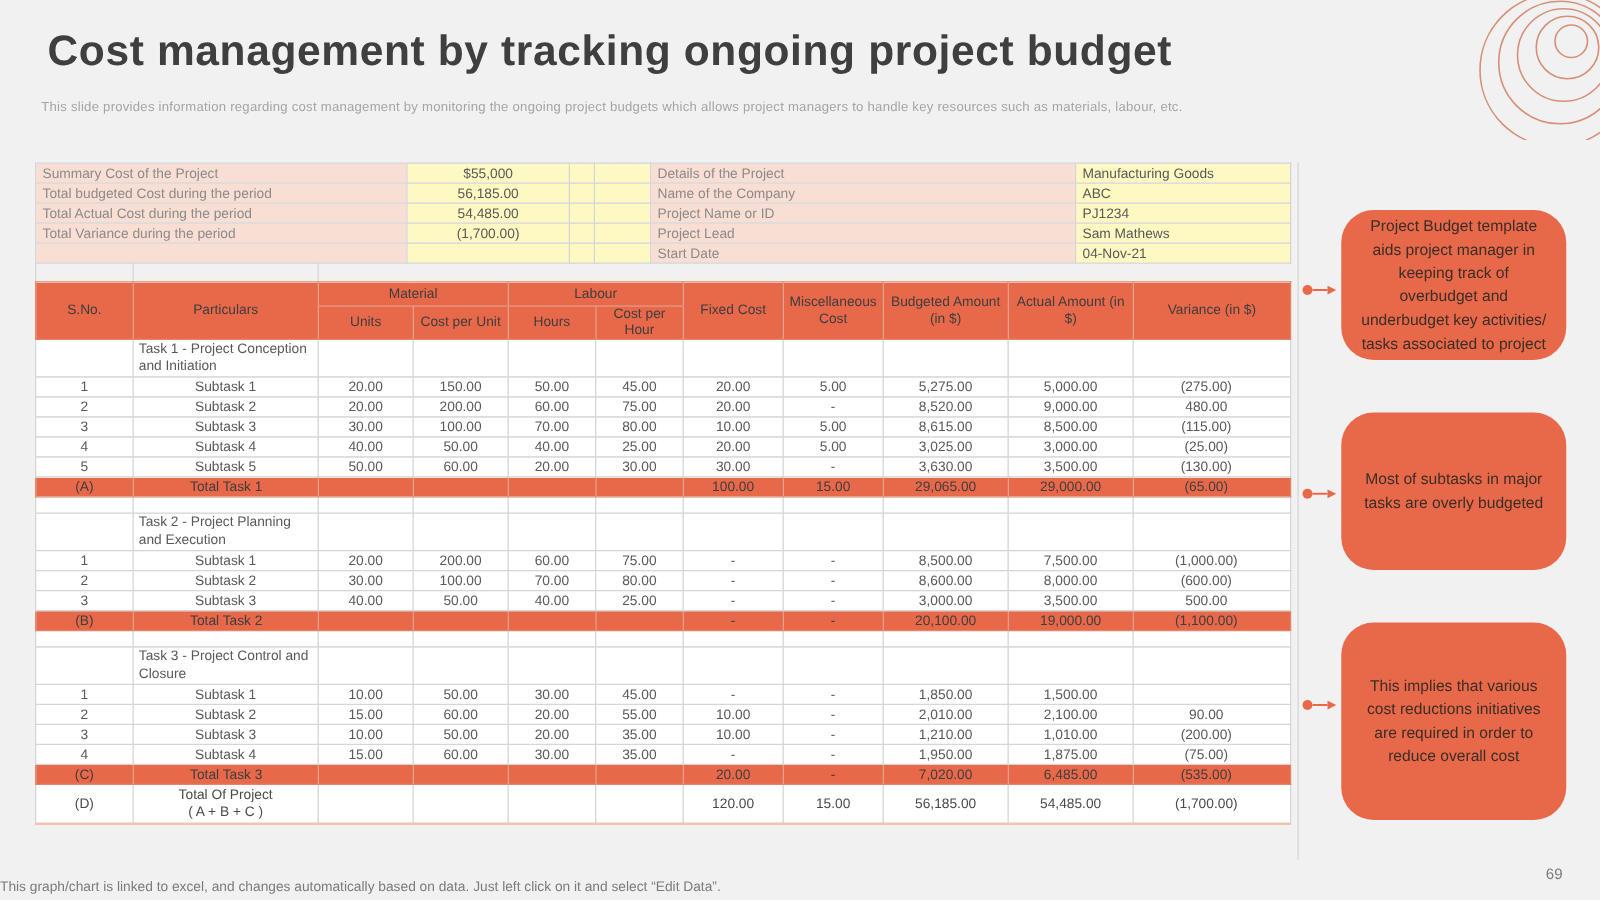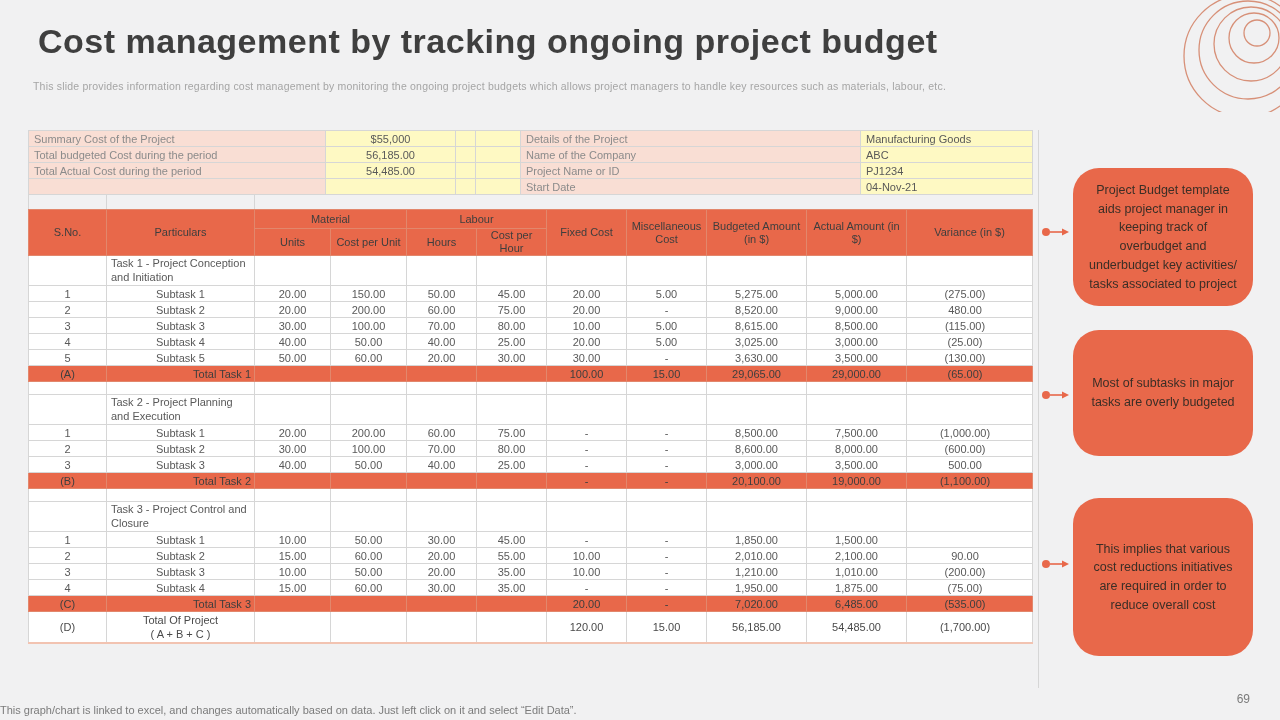--- a/index.html
+++ b/index.html
@@ -50,21 +50,21 @@
     border-color:#E2876C;
   }
   .budget thead tr:first-child th{height:18px;}
   .budget thead tr:last-child th{height:26px;}
   .budget td{background:#FFFFFF;height:15px;text-align:center;color:#595959;white-space:nowrap;}
   .task-row td{height:29px;margin-left:44px;}
   .task-row td.tlabel{text-align:left;line-height:1.25;white-space:normal;padding-left:4px;}
   .total-row td{
     background:var(--accent,#E8684A);color:#3E3E3E;border-color:#E2876C;
   }
-  .total-row td.tlabel{text-align:right;padding-left:4px;}
+  .total-row td.tlabel{text-align:center;padding-left:4px;}
   .spacer-row td{height:12px;}
   .grand-row td{height:30px;color:#4A4A4A;}
   .grand-row td.tlabel{white-space:pre-line;line-height:1.3;}
   .grand-row{border-bottom:2px solid #F2C3B1;}
   .vcell{text-align:right;padding-right:12px !important;}
   .neg{color:var(--red,#E73B28);}
 
   
   .callout{
     position:absolute;left:1073px;width:180px;box-sizing:border-box;
@@ -132,20 +132,28 @@
             <td class="plabel">Name of the Company</td>
             <td class="pvalue">ABC</td>
           </tr>
           <tr>
             <td class="plabel">Total Actual  Cost during the period</td>
             <td class="pvalue center">54,485.00</td>
             <td class=""></td>
             <td class=""></td>
             <td class="plabel">Project Name or ID</td>
             <td class="pvalue">PJ1234</td>
+          </tr>
+          <tr>
+            <td class="plabel">Total Variance during the period</td>
+            <td class="pvalue center">(1,700.00)</td>
+            <td class=""></td>
+            <td class=""></td>
+            <td class="plabel">Project Lead</td>
+            <td class="pvalue">Sam Mathews</td>
           </tr>
           <tr>
             <td class="plabel"></td>
             <td class="pvalue center"></td>
             <td class=""></td>
             <td class=""></td>
             <td class="plabel">Start Date</td>
             <td class="pvalue">04-Nov-21</td>
           </tr>
         </tbody>
@@ -487,21 +495,21 @@
     <circle cx="5" cy="6" r="4" fill="currentColor"></circle>
       <line x1="9" y1="6" x2="21" y2="6" stroke="currentColor" stroke-width="1.6"></line>
       <polygon points="21,2.5 28,6 21,9.5" fill="currentColor"></polygon>
   </svg>
   <svg class="connector" style="top:558px" viewBox="0 0 30 12">
     <circle cx="5" cy="6" r="4" fill="currentColor"></circle>
       <line x1="9" y1="6" x2="21" y2="6" stroke="currentColor" stroke-width="1.6"></line>
       <polygon points="21,2.5 28,6 21,9.5" fill="currentColor"></polygon>
   </svg>
 
-  <div class="callout" style="top:168px;height:138px">
+  <div class="callout" style="top:168px;height:120px">
     <span>Project Budget template aids project manager in keeping track of overbudget  and underbudget  key activities/ tasks associated to project</span>
   </div>
   <div class="callout" style="top:330px;height:126px">
     <span>Most of subtasks in major tasks are overly  budgeted</span>
   </div>
   <div class="callout" style="top:498px;height:158px">
     <span>This implies that various cost reductions initiatives are required in order to reduce overall  cost</span>
   </div>
 
   <div class="footer-note">This graph/chart is linked to excel,  and changes automatically based on data. Just left click on it and select “Edit Data”.</div>

